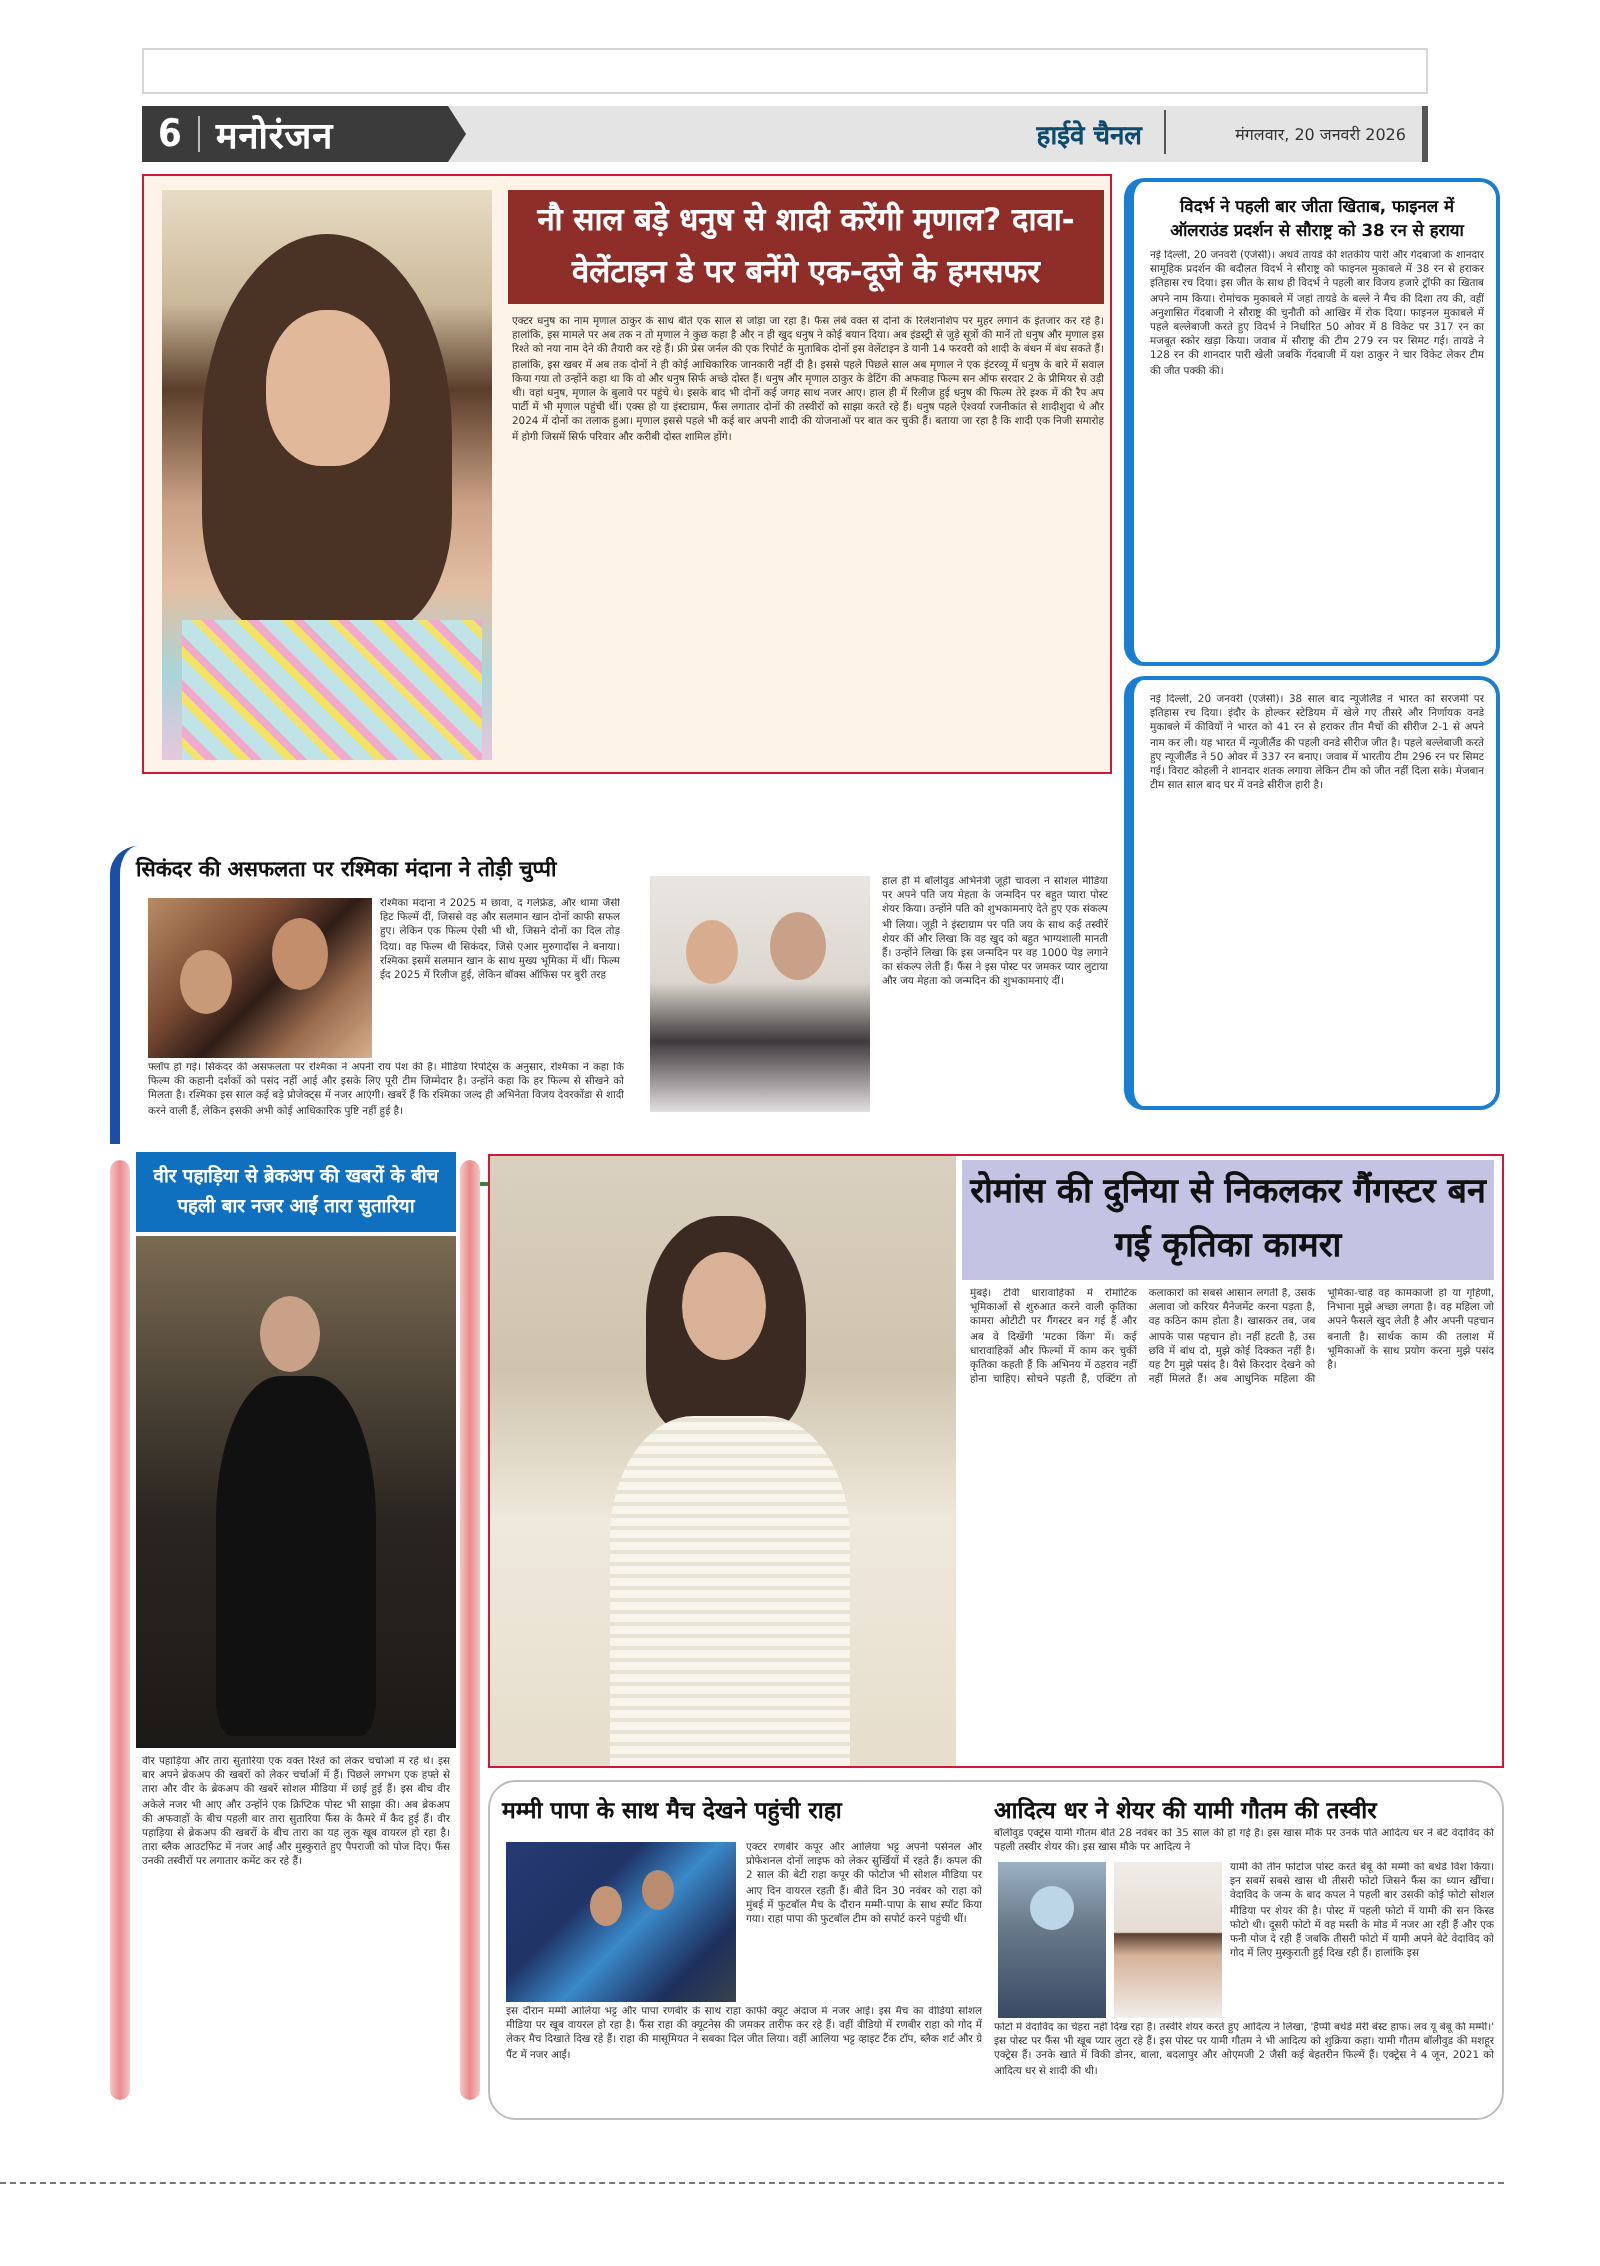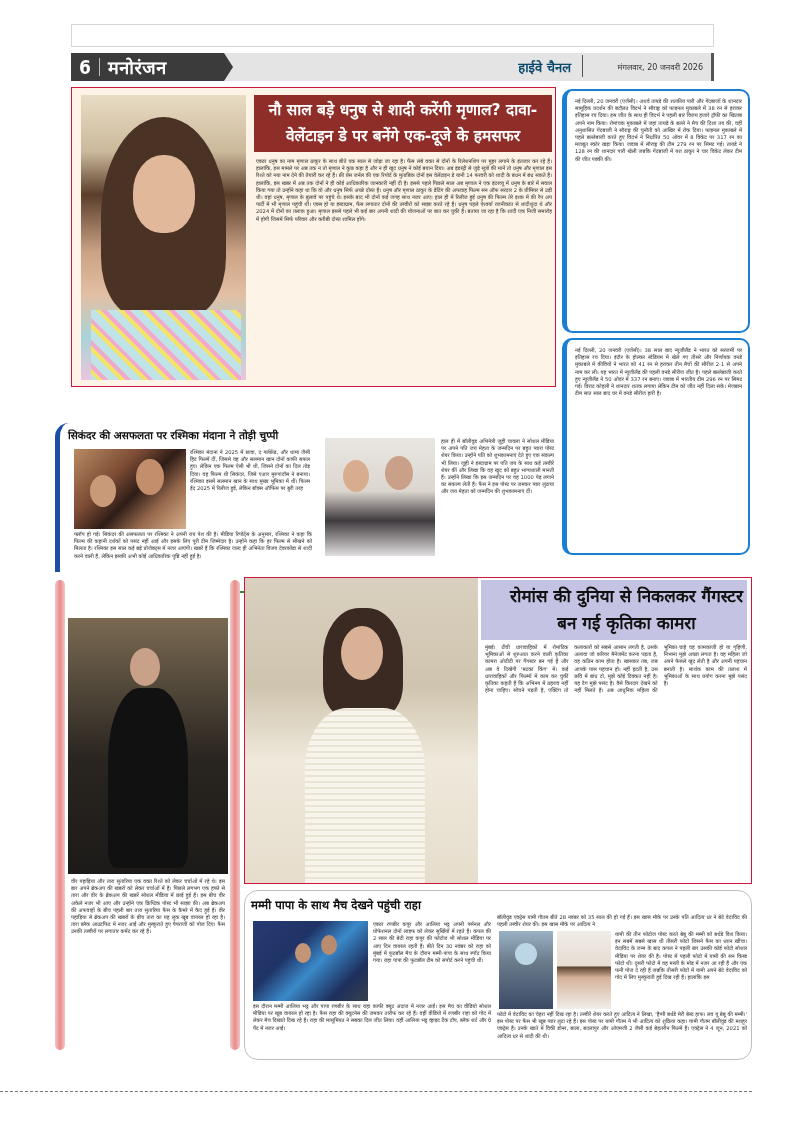--- a/index.html
+++ b/index.html
@@ -64,21 +64,21 @@
   .tara-photo .f { position: absolute; left: 62px; top: 30px; width: 30px; height: 38px; border-radius: 50%; background: #c9a088; }
   .tara-photo .dress { position: absolute; left: 40px; top: 70px; width: 80px; height: 180px; border-radius: 40% 40% 10% 10%; background: #111; }
   .tara-text { position: absolute; left: 16px; top: 306px; width: 154px; height: 182px; }
 
   
   .kritika { position: absolute; left: 244px; top: 577px; width: 508px; height: 307px; border: 1.5px solid #d0163a; background: #fff; }
   .kritika-photo { position: absolute; left: 0; top: 0; width: 233px; height: 305px; background: linear-gradient(180deg,#d9d0bf 0%,#cfc4ae 35%,#efe9dc 60%,#e6ddcc 100%); }
   .kritika-photo .hair { position: absolute; left: 78px; top: 30px; width: 80px; height: 110px; border-radius: 45% 45% 30% 30%; background: #3a2a22; }
   .kritika-photo .f { position: absolute; left: 96px; top: 48px; width: 42px; height: 54px; border-radius: 50%; background: #d9b196; }
   .kritika-photo .dress { position: absolute; left: 60px; top: 130px; width: 120px; height: 175px; border-radius: 35% 35% 0 0; background: repeating-linear-gradient(0deg,#f7f4ec 0 4px,#e9e3d4 4px 6px); }
-  .kritika-head { position: absolute; left: 236px; top: 2px; width: 266px; height: 60px; background: #c4c3e3; color: #111; font-weight: bold; font-size: 17px; line-height: 27px; text-align: center; padding-top: 3px; padding-left: 25px; }
+  .kritika-head { position: absolute; left: 236px; top: 2px; width: 266px; height: 60px; background: #c4c3e3; color: #111; font-weight: bold; font-size: 17px; line-height: 27px; text-align: center; padding-top: 3px; }
   .kritika-text { position: absolute; left: 240px; top: 66px; width: 262px; height: 236px; column-count: 3; column-gap: 6px; }
 
   
   .bottom-box { position: absolute; left: 244px; top: 890px; width: 508px; height: 170px; border: 1px solid #bdbdbd; border-radius: 14px; }
   .raha-head { position: absolute; left: 6px; top: 6px; width: 238px; font-weight: bold; font-size: 11.5px; color: #111; }
   .raha-photo { position: absolute; left: 8px; top: 30px; width: 115px; height: 80px; background: linear-gradient(135deg,#283a73 0%,#1f3366 35%,#3a89c9 55%,#1d2f5c 80%,#38424d 100%); }
   .raha-photo .f1 { position: absolute; left: 42px; top: 22px; width: 16px; height: 20px; border-radius: 50%; background: #c49476; }
   .raha-photo .f2 { position: absolute; left: 68px; top: 14px; width: 16px; height: 20px; border-radius: 50%; background: #b98c70; }
   .raha-side { position: absolute; left: 128px; top: 30px; width: 118px; height: 80px; }
   .raha-bottom { position: absolute; left: 8px; top: 112px; width: 238px; height: 54px; }
@@ -115,20 +115,21 @@
   <div class="lead-photo">
     <div class="hair"></div>
       <div class="face"></div>
       <div class="dress"></div>
   </div>
   <div class="lead-head">नौ साल बड़े धनुष से शादी करेंगी मृणाल? दावा- वेलेंटाइन डे पर बनेंगे एक-दूजे के हमसफर</div>
   <div class="lead-text body-text">एक्टर धनुष का नाम मृणाल ठाकुर के साथ बीते एक साल से जोड़ा जा रहा है। फैंस लंबे वक्त से दोनों के रिलेशनशिप पर मुहर लगाने के इंतजार कर रहे हैं। हालांकि, इस मामले पर अब तक न तो मृणाल ने कुछ कहा है और न ही खुद धनुष ने कोई बयान दिया। अब इंडस्ट्री से जुड़े सूत्रों की मानें तो धनुष और मृणाल इस रिश्ते को नया नाम देने की तैयारी कर रहे हैं। फ्री प्रेस जर्नल की एक रिपोर्ट के मुताबिक दोनों इस वेलेंटाइन डे यानी 14 फरवरी को शादी के बंधन में बंध सकते हैं। हालांकि, इस खबर में अब तक दोनों ने ही कोई आधिकारिक जानकारी नहीं दी है। इससे पहले पिछले साल अब मृणाल ने एक इंटरव्यू में धनुष के बारे में सवाल किया गया तो उन्होंने कहा था कि वो और धनुष सिर्फ अच्छे दोस्त हैं। धनुष और मृणाल ठाकुर के डेटिंग की अफवाह फिल्म सन ऑफ सरदार 2 के प्रीमियर से उड़ी थी। वहां धनुष, मृणाल के बुलावे पर पहुंचे थे। इसके बाद भी दोनों कई जगह साथ नजर आए। हाल ही में रिलीज हुई धनुष की फिल्म तेरे इश्क में की रैप अप पार्टी में भी मृणाल पहुंची थीं। एक्स हो या इंस्टाग्राम, फैंस लगातार दोनों की तस्वीरों को साझा करते रहे हैं। धनुष पहले ऐश्वर्या रजनीकांत से शादीशुदा थे और 2024 में दोनों का तलाक हुआ। मृणाल इससे पहले भी कई बार अपनी शादी की योजनाओं पर बात कर चुकी हैं। बताया जा रहा है कि शादी एक निजी समारोह में होगी जिसमें सिर्फ परिवार और करीबी दोस्त शामिल होंगे।</div>
 </div>
 
 <div class="sports">
+  <div class="box-head">विदर्भ ने पहली बार जीता खिताब, फाइनल में ऑलराउंड प्रदर्शन से सौराष्ट्र को 38 रन से हराया</div>
   <div class="body-text" style="height:188px;">नई दिल्ली, 20 जनवरी (एजेंसी)। अथर्व तायडे की शतकीय पारी और गेंदबाजों के शानदार सामूहिक प्रदर्शन की बदौलत विदर्भ ने सौराष्ट्र को फाइनल मुकाबले में 38 रन से हराकर इतिहास रच दिया। इस जीत के साथ ही विदर्भ ने पहली बार विजय हजारे ट्रॉफी का खिताब अपने नाम किया। रोमांचक मुकाबले में जहां तायडे के बल्ले ने मैच की दिशा तय की, वहीं अनुशासित गेंदबाजी ने सौराष्ट्र की चुनौती को आखिर में रोक दिया। फाइनल मुकाबले में पहले बल्लेबाजी करते हुए विदर्भ ने निर्धारित 50 ओवर में 8 विकेट पर 317 रन का मजबूत स्कोर खड़ा किया। जवाब में सौराष्ट्र की टीम 279 रन पर सिमट गई। तायडे ने 128 रन की शानदार पारी खेली जबकि गेंदबाजी में यश ठाकुर ने चार विकेट लेकर टीम की जीत पक्की की।</div>
 </div>
 
 <div class="sports2">
   <div class="body-text" style="height:162px;">नई दिल्ली, 20 जनवरी (एजेंसी)। 38 साल बाद न्यूजीलैंड ने भारत को सरजमीं पर इतिहास रच दिया। इंदौर के होल्कर स्टेडियम में खेले गए तीसरे और निर्णायक वनडे मुकाबले में कीवियों ने भारत को 41 रन से हराकर तीन मैचों की सीरीज 2-1 से अपने नाम कर ली। यह भारत में न्यूजीलैंड की पहली वनडे सीरीज जीत है। पहले बल्लेबाजी करते हुए न्यूजीलैंड ने 50 ओवर में 337 रन बनाए। जवाब में भारतीय टीम 296 रन पर सिमट गई। विराट कोहली ने शानदार शतक लगाया लेकिन टीम को जीत नहीं दिला सके। मेजबान टीम सात साल बाद घर में वनडे सीरीज हारी है।</div>
 </div>
 
 <div class="rashmika">
   <div class="headline-md">सिकंदर की असफलता पर रश्मिका मंदाना ने तोड़ी चुप्पी</div>
   <div class="rashmika-photo">
@@ -144,20 +145,21 @@
   <div class="juhi-photo">
       <div class="p1"></div>
       <div class="p2"></div>
     </div>
   <div class="juhi-text body-text">हाल ही में बॉलीवुड अभिनेत्री जूही चावला ने सोशल मीडिया पर अपने पति जय मेहता के जन्मदिन पर बहुत प्यारा पोस्ट शेयर किया। उन्होंने पति को शुभकामनाएं देते हुए एक संकल्प भी लिया। जूही ने इंस्टाग्राम पर पति जय के साथ कई तस्वीरें शेयर कीं और लिखा कि वह खुद को बहुत भाग्यशाली मानती हैं। उन्होंने लिखा कि इस जन्मदिन पर वह 1000 पेड़ लगाने का संकल्प लेती हैं। फैंस ने इस पोस्ट पर जमकर प्यार लुटाया और जय मेहता को जन्मदिन की शुभकामनाएं दीं।</div>
 </div>
 
 <div class="tara">
   <div class="pillar-l"></div>
   <div class="pillar-r"></div>
+  <div class="tara-head">वीर पहाड़िया से ब्रेकअप की खबरों के बीच पहली बार नजर आईं तारा सुतारिया</div>
   <div class="tara-photo">
       <div class="dress"></div>
       <div class="f"></div>
     </div>
   <div class="tara-text body-text">वीर पहाड़िया और तारा सुतारिया एक वक्त रिश्ते को लेकर चर्चाओं में रहे थे। इस बार अपने ब्रेकअप की खबरों को लेकर चर्चाओं में हैं। पिछले लगभग एक हफ्ते से तारा और वीर के ब्रेकअप की खबरें सोशल मीडिया में छाई हुई हैं। इस बीच वीर अकेले नजर भी आए और उन्होंने एक क्रिप्टिक पोस्ट भी साझा की। अब ब्रेकअप की अफवाहों के बीच पहली बार तारा सुतारिया फैंस के कैमरे में कैद हुई हैं। वीर पहाड़िया से ब्रेकअप की खबरों के बीच तारा का यह लुक खूब वायरल हो रहा है। तारा ब्लैक आउटफिट में नजर आईं और मुस्कुराते हुए पैपराजी को पोज दिए। फैंस उनकी तस्वीरों पर लगातार कमेंट कर रहे हैं।</div>
 </div>
 
 <div class="kritika">
   <div class="kritika-photo">
     <div class="hair"></div>
@@ -170,20 +172,21 @@
 
 <div class="bottom-box">
   <div class="raha-head">मम्मी पापा के साथ मैच देखने पहुंची राहा</div>
   <div class="raha-photo">
       <div class="f1"></div>
       <div class="f2"></div>
     </div>
   <div class="raha-side body-text">एक्टर रणबीर कपूर और आलिया भट्ट अपनी पर्सनल और प्रोफेशनल दोनों लाइफ को लेकर सुर्खियों में रहते हैं। कपल की 2 साल की बेटी राहा कपूर की फोटोज भी सोशल मीडिया पर आए दिन वायरल रहती हैं। बीते दिन 30 नवंबर को राहा को मुंबई में फुटबॉल मैच के दौरान मम्मी-पापा के साथ स्पॉट किया गया। राहा पापा की फुटबॉल टीम को सपोर्ट करने पहुंची थीं।</div>
   <div class="raha-bottom body-text">इस दौरान मम्मी आलिया भट्ट और पापा रणबीर के साथ राहा काफी क्यूट अंदाज में नजर आईं। इस मैच का वीडियो सोशल मीडिया पर खूब वायरल हो रहा है। फैंस राहा की क्यूटनेस की जमकर तारीफ कर रहे हैं। वहीं वीडियो में रणबीर राहा को गोद में लेकर मैच दिखाते दिख रहे हैं। राहा की मासूमियत ने सबका दिल जीत लिया। वहीं आलिया भट्ट व्हाइट टैंक टॉप, ब्लैक शर्ट और ग्रे पैंट में नजर आईं।</div>
 
+  <div class="aditya-head">आदित्य धर ने शेयर की यामी गौतम की तस्वीर</div>
   <div class="aditya-top body-text">बॉलीवुड एक्ट्रेस यामी गौतम बीते 28 नवंबर को 35 साल की हो गई हैं। इस खास मौके पर उनके पति आदित्य धर ने बेटे वेदाविद की पहली तस्वीर शेयर की। इस खास मौके पर आदित्य ने</div>
   <div class="aditya-photo">
     <div class="a">
         <div class="baby"></div>
       </div>
     <div class="b"></div>
   </div>
   <div class="aditya-side body-text">यामी की तीन फोटोज पोस्ट करते बेबू की मम्मी को बर्थडे विश किया। इन सबमें सबसे खास थी तीसरी फोटो जिसने फैंस का ध्यान खींचा। वेदाविद के जन्म के बाद कपल ने पहली बार उसकी कोई फोटो सोशल मीडिया पर शेयर की है। पोस्ट में पहली फोटो में यामी की सन किस्ड फोटो थी। दूसरी फोटो में वह मस्ती के मोड में नजर आ रही हैं और एक फनी पोज दे रही हैं जबकि तीसरी फोटो में यामी अपने बेटे वेदाविद को गोद में लिए मुस्कुराती हुई दिख रही हैं। हालांकि इस</div>
   <div class="aditya-bottom body-text">फोटो में वेदाविद का चेहरा नहीं दिख रहा है। तस्वीरें शेयर करते हुए आदित्य ने लिखा, 'हैप्पी बर्थडे मेरी बेस्ट हाफ। लव यू बेबू की मम्मी।' इस पोस्ट पर फैंस भी खूब प्यार लुटा रहे हैं। इस पोस्ट पर यामी गौतम ने भी आदित्य को शुक्रिया कहा। यामी गौतम बॉलीवुड की मशहूर एक्ट्रेस हैं। उनके खाते में विकी डोनर, बाला, बदलापुर और ओएमजी 2 जैसी कई बेहतरीन फिल्में हैं। एक्ट्रेस ने 4 जून, 2021 को आदित्य धर से शादी की थी।</div>
 </div>

